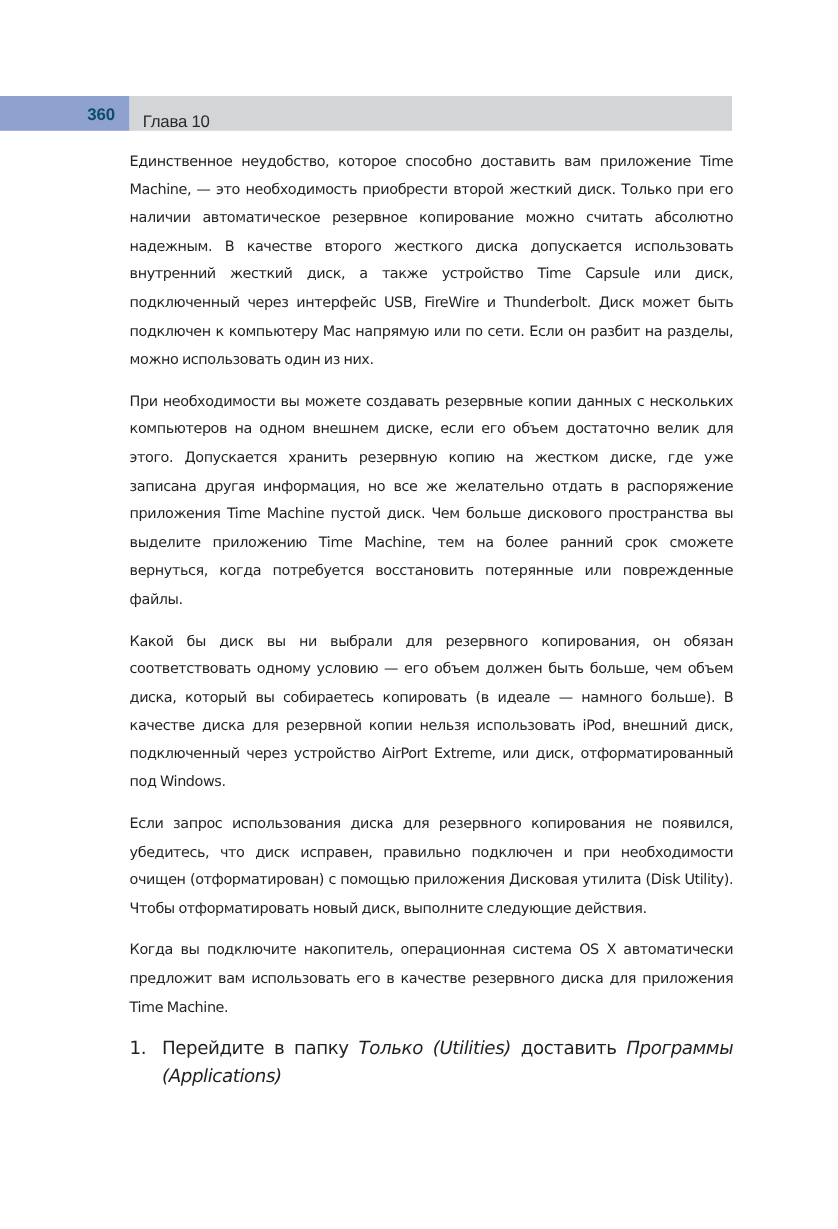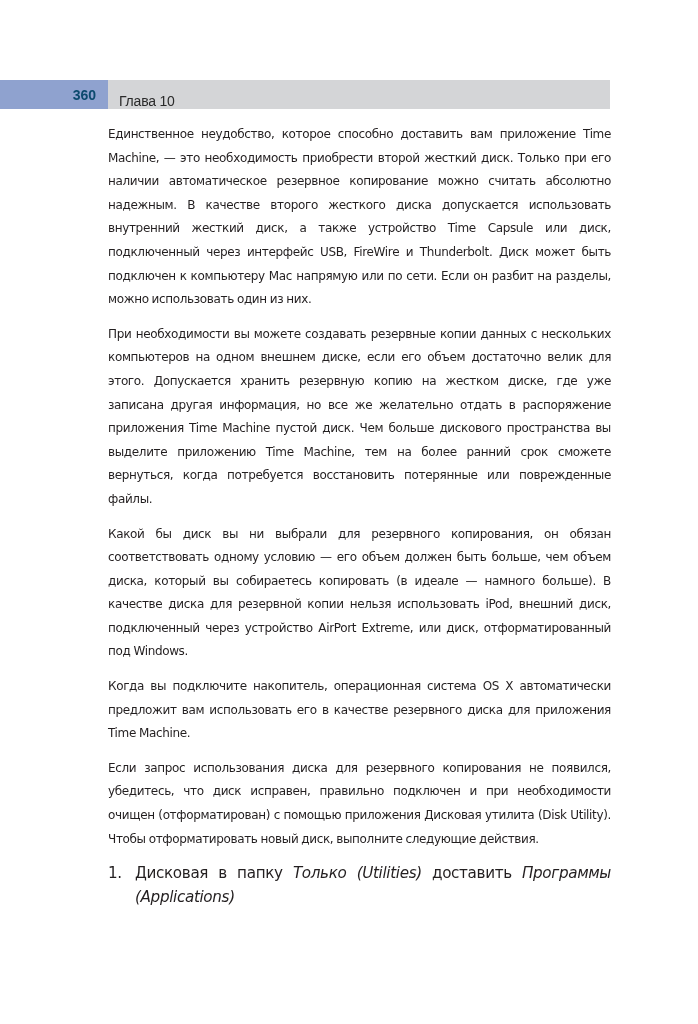--- a/index.html
+++ b/index.html
@@ -26,21 +26,21 @@
   </div>
   <div class="chapter-box">
     <span class="chapter">Глава 10</span>
   </div>
 </div>
 
 <div class="content">
   <p class="para">Единственное неудобство, которое способно доставить вам приложение Time Machine, — это необходимость приобрести второй жесткий диск. Только при его наличии автоматическое резервное копирование можно считать абсолютно надежным. В качестве второго жесткого диска допускается использовать внутренний жесткий диск, а также устройство Time Capsule или диск, подключенный через интерфейс USB, FireWire и Thunderbolt. Диск может быть подключен к компьютеру Mac напрямую или по сети. Если он разбит на разделы, можно использовать один из них.</p>
   <p class="para">При необходимости вы можете создавать резервные копии данных с нескольких компьютеров на одном внешнем диске, если его объем достаточно велик для этого. Допускается хранить резервную копию на жестком диске, где уже записана другая информация, но все же желательно отдать в распоряжение приложения Time Machine пустой диск. Чем больше дискового пространства вы выделите приложению Time Machine, тем на более ранний срок сможете вернуться, когда потребуется восстановить потерянные или поврежденные файлы.</p>
   <p class="para">Какой бы диск вы ни выбрали для резервного копирования, он обязан соответствовать одному условию — его объем должен быть больше, чем объем диска, который вы собираетесь копировать (в идеале — намного больше). В качестве диска для резервной копии нельзя использовать iPod, внешний диск, подключенный через устройство AirPort Extreme, или диск, отформатированный под Windows.</p>
+  <p class="para">Если запрос использования диска для резервного копирования не появился, убедитесь, что диск исправен, правильно подключен и при необходимости очищен (отформатирован) с помощью приложения Дисковая утилита (Disk Utility). Чтобы отформатировать новый диск, выполните следующие действия.</p>
   <p class="para">Когда вы подключите накопитель, операционная система OS X автоматически предложит вам использовать его в качестве резервного диска для приложения Time Machine.</p>
-  <p class="para">Если запрос использования диска для резервного копирования не появился, убедитесь, что диск исправен, правильно подключен и при необходимости очищен (отформатирован) с помощью приложения Дисковая утилита (Disk Utility). Чтобы отформатировать новый диск, выполните следующие действия.</p>
 
   <div class="list-item">
     <span class="list-num">1.</span>
-    <span class="list-text"><span>Дисковая в папку </span><span class="it">Только (Utilities)</span><span> доставить </span><span class="it">Программы (Applications)</span></span>
+    <span class="list-text"><span>Перейдите в папку </span><span class="it">Только (Utilities)</span><span> доставить </span><span class="it">Программы (Applications)</span></span>
   </div>
 
 </div>
 
 </body></html>

